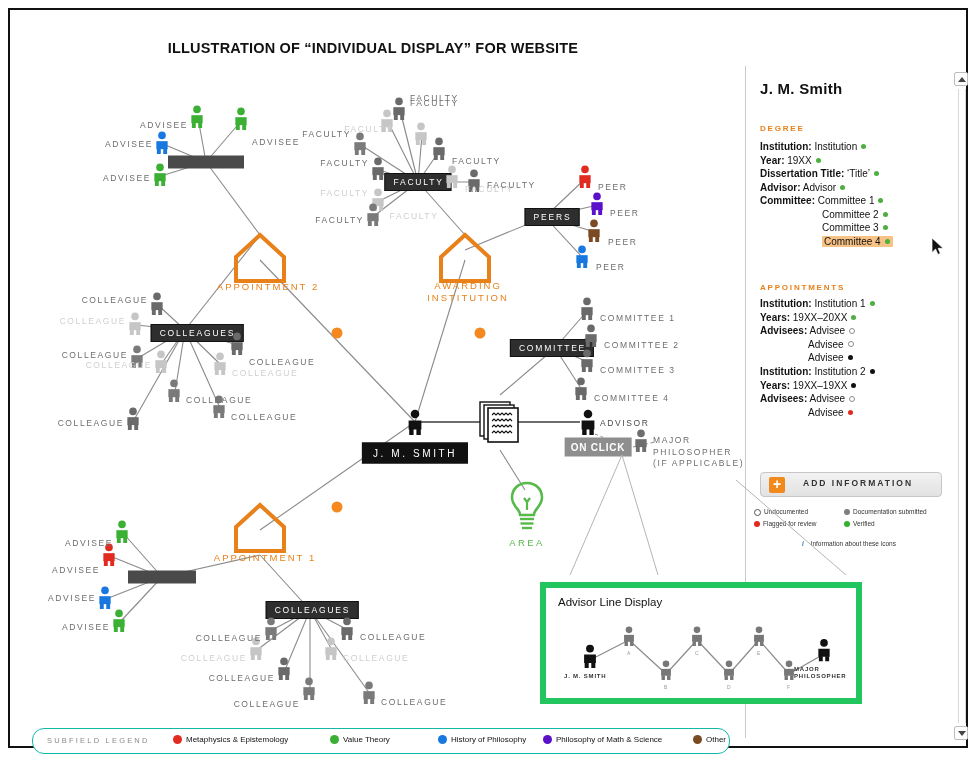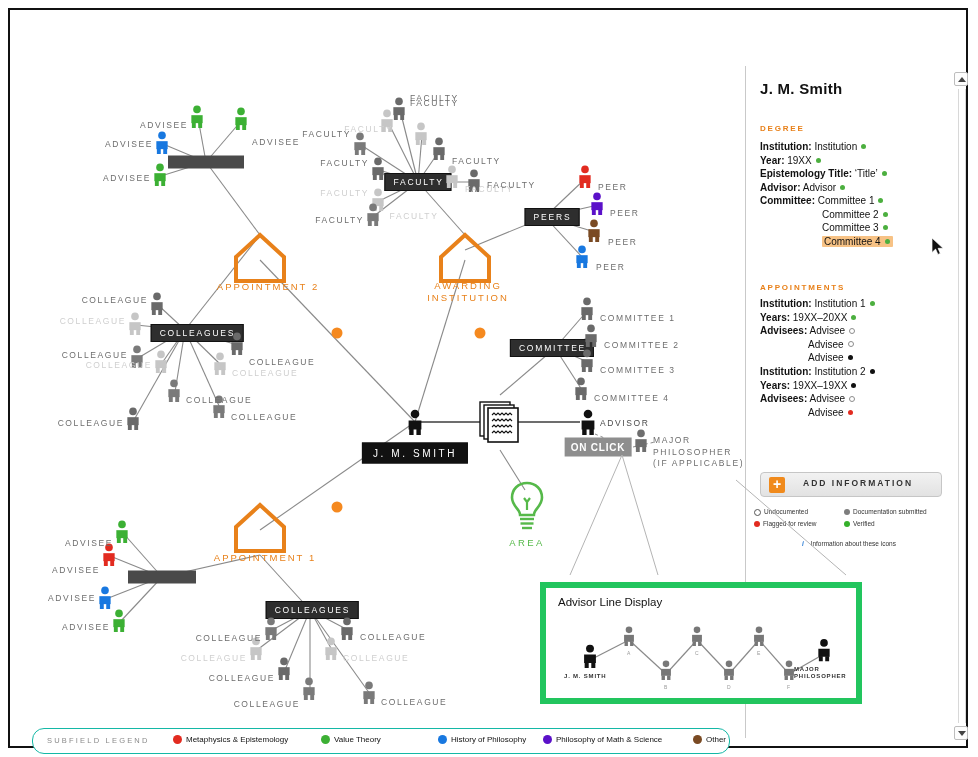--- a/index.html
+++ b/index.html
@@ -83,20 +83,21 @@
 
   
   #cursor{position:absolute;left:922px;top:228px;width:12px;height:18px;}
 </style>
 </head>
 <body>
 
 <div id="page">
  <div id="frame">
 
+  <div id="title">ILLUSTRATION OF “INDIVIDUAL DISPLAY” FOR WEBSITE</div>
   <div id="divider"></div>
 
   <div id="canvas">
 
     <svg id="edges" viewBox="0 0 735 740">
       <g stroke="#8a8a8a" stroke-width="1.1" fill="none">
 
         <line x1="405" y1="412" x2="250" y2="250"></line>
         <line x1="405" y1="412" x2="250" y2="520"></line>
         <line x1="405" y1="412" x2="455" y2="250"></line>
@@ -564,21 +565,21 @@
           <div class="lbl " style="left: 584px; top: 388px;">COMMITTEE 4</div>
         </div>
   </div>
 
   <div id="sidebar">
     <div id="sb-name">J. M. Smith</div>
     <div class="sb-head" style="top:58px">DEGREE</div>
     <div id="degree-rows">
           <div class="sb-row" style="top: 75px;"><b>Institution:</b> <span class="v">Institution</span><span class="dot green"></span></div>
           <div class="sb-row" style="top: 88.5px;"><b>Year:</b> <span class="v">19XX</span><span class="dot green"></span></div>
-          <div class="sb-row" style="top: 102px;"><b>Epistemology Title:</b> <span class="v">‘Title’</span><span class="dot green"></span></div>
+          <div class="sb-row" style="top: 102px;"><b>Dissertation Title:</b> <span class="v">‘Title’</span><span class="dot green"></span></div>
           <div class="sb-row" style="top: 115.5px;"><b>Advisor:</b> <span class="v">Advisor</span><span class="dot green"></span></div>
           <div class="sb-row" style="top: 129px; text-align: right;"><b>Committee:</b> <span class="v">Committee 1</span><span class="dot green"></span></div>
           <div class="sb-row" style="top: 142.5px; left: 70px;"><span class="v">Committee 2</span><span class="dot green"></span></div>
           <div class="sb-row" style="top: 156px; left: 70px;"><span class="v">Committee 3</span><span class="dot green"></span></div>
           <div class="sb-row" style="top: 169.5px; left: 70px;"><span class="hl"><span class="v">Committee 4</span><span class="dot green"></span></span></div>
         </div>
     <div class="sb-head" style="top:217px">APPOINTMENTS</div>
     <div id="appt-rows">
           <div class="sb-row" style="top: 232px;"><b>Institution:</b> <span class="v">Institution 1</span><span class="dot green"></span></div>
           <div class="sb-row" style="top: 245.5px;"><b>Years:</b> <span class="v">19XX–20XX</span><span class="dot green"></span></div>
@@ -686,21 +687,21 @@
             </svg></div>
           <div class="ilbl big" style="left: 18px; top: 85px;">J. M. SMITH</div>
           <div class="ilbl big" style="left: 248px; top: 78px; line-height: 7px;">MAJOR<br>PHILOSOPHER</div>
         </div>
   </div>
 
   <div id="legend">
     <div id="legend-title">SUBFIELD LEGEND</div>
     <div id="legend-items">
           <div class="lg-item" style="left: 140px;"><span class="lg-dot" style="background:#e22b20"></span><span>Metaphysics &amp; Epistemology</span></div>
-          <div class="lg-item" style="left: 288px;"><span class="lg-dot" style="background:#3cb034"></span><span>Value Theory</span></div>
+          <div class="lg-item" style="left: 297px;"><span class="lg-dot" style="background:#3cb034"></span><span>Value Theory</span></div>
           <div class="lg-item" style="left: 405px;"><span class="lg-dot" style="background:#1878e0"></span><span>History of Philosophy</span></div>
           <div class="lg-item" style="left: 510px;"><span class="lg-dot" style="background:#5b11c9"></span><span>Philosophy of Math &amp; Science</span></div>
           <div class="lg-item" style="left: 660px;"><span class="lg-dot" style="background:#7a4a23"></span><span>Other</span></div>
         </div>
   </div>
 
   <div id="sbar">
     <div class="sb-arrow" id="sb-up" style="top:0">
           <i></i>
         </div>

